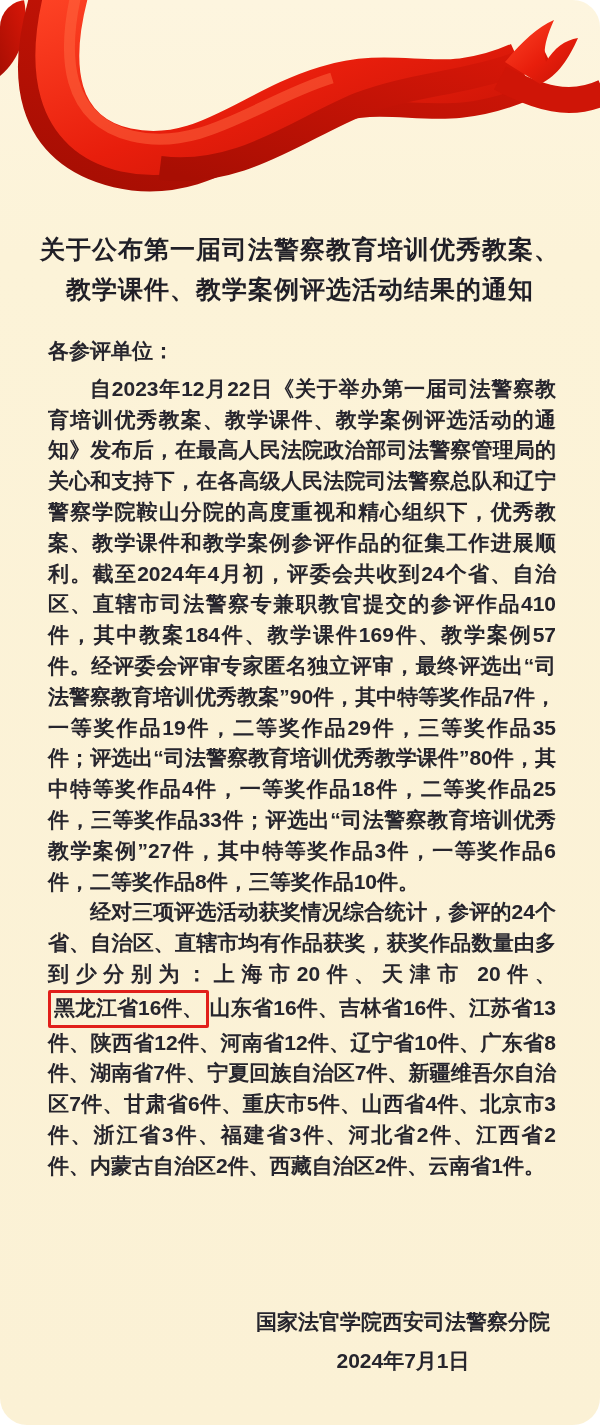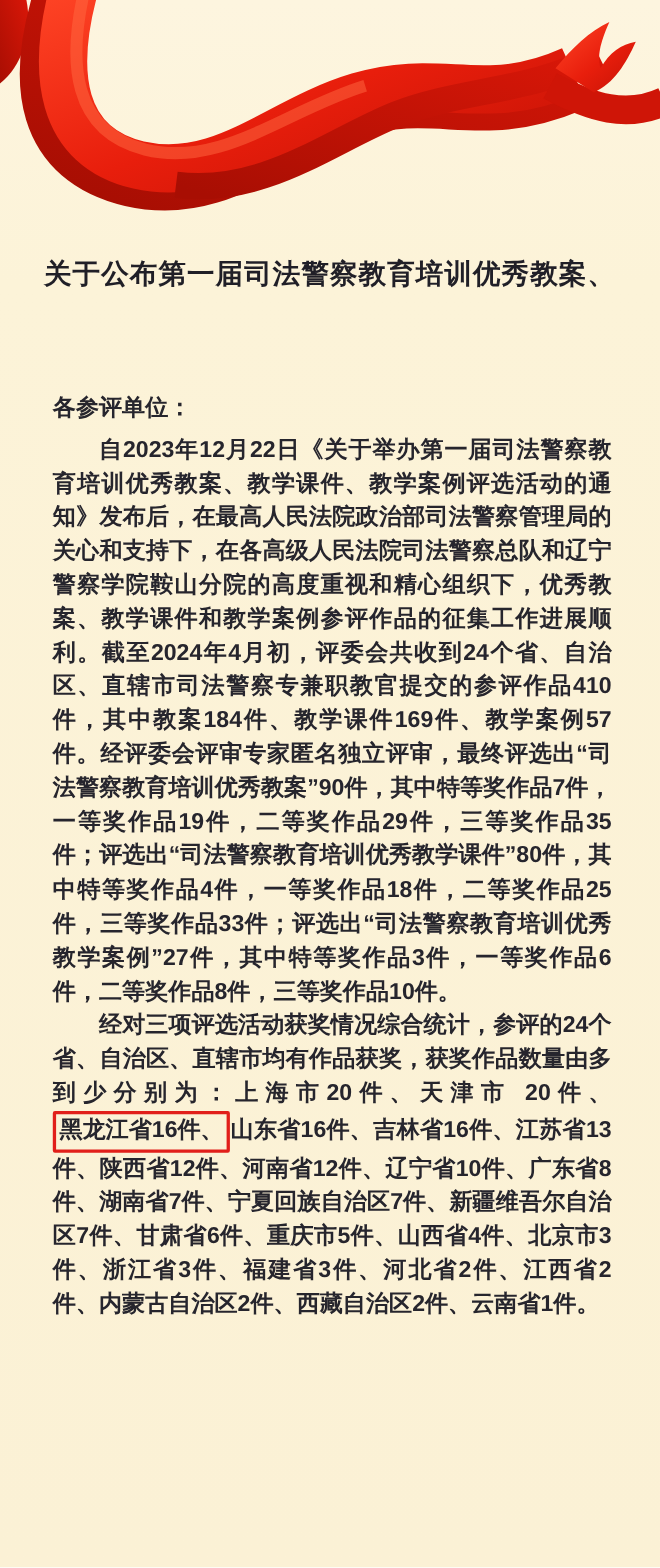--- a/index.html
+++ b/index.html
@@ -4,40 +4,41 @@
 <style>
   html, body { margin: 0; padding: 0; }
   .page {
     position: relative;
     width: 600px;
     height: 1425px;
     background: linear-gradient(180deg, #fdf5df 0%, #fcf3d8 18%, #fbf1d5 100%);
     overflow: hidden;
     font-family: "Liberation Sans", sans-serif;
     color: #28272f;
+    border-radius: 27px;
   }
   .ribbon-wrap {
     position: absolute;
     top: 0; left: 0;
     width: 600px; height: 200px;
   }
   .ribbon-wrap svg { display: block; }
   .title {
     position: absolute;
     top: 229px; left: 0; right: 0;
     text-align: center;
     font-size: 25px;
     font-weight: 900;
     line-height: 40px;
     letter-spacing: 1px;
     color: #201f27;
   }
   .body-text {
     position: absolute;
-    top: 356px;
+    top: 336px;
     left: 48px;
     width: 508px;
     font-size: 21px;
     font-weight: 700;
     line-height: 30.8px;
     text-align: justify;
     color: #26252d;
   }
   .body-text p { margin: 0; }
   .salutation { margin-bottom: 7px !important; }
@@ -91,22 +92,27 @@
       <path d="M160,168 C240,178 300,128 360,104 C420,81 480,84 545,52" fill="none" stroke="url(#gB)" stroke-width="24"></path>
 
       <path d="M500,78 C538,98 570,108 604,92" fill="none" stroke="#cf1507" stroke-width="26"></path>
 
       <path d="M505,62 C520,44 536,28 554,20 C545,40 543,52 546,62 C554,48 565,40 578,38 C569,58 558,76 540,84 Z" fill="url(#gA)"></path>
     </svg>
   </div>
 
   <div class="title">
     <div>关于公布第一届司法警察教育培训优秀教案、</div>
+    <div>教学课件、教学案例评选活动结果的通知</div>
   </div>
 
   <div class="body-text">
     <p class="salutation">各参评单位：</p>
     <p class="para">自2023年12月22日《关于举办第一届司法警察教育培训优秀教案、教学课件、教学案例评选活动的通知》发布后，在最高人民法院政治部司法警察管理局的关心和支持下，在各高级人民法院司法警察总队和辽宁警察学院鞍山分院的高度重视和精心组织下，优秀教案、教学课件和教学案例参评作品的征集工作进展顺利。截至2024年4月初，评委会共收到24个省、自治区、直辖市司法警察专兼职教官提交的参评作品410件，其中教案184件、教学课件169件、教学案例57件。经评委会评审专家匿名独立评审，最终评选出“司法警察教育培训优秀教案”90件，其中特等奖作品7件，一等奖作品19件，二等奖作品29件，三等奖作品35件；评选出“司法警察教育培训优秀教学课件”80件，其中特等奖作品4件，一等奖作品18件，二等奖作品25件，三等奖作品33件；评选出“司法警察教育培训优秀教学案例”27件，其中特等奖作品3件，一等奖作品6件，二等奖作品8件，三等奖作品10件。</p>
     <p class="para"><span>经对三项评选活动获奖情况综合统计，参评的24个省、自治区、直辖市均有作品获奖，获奖作品数量由多到少分别为：上海市20件、天津市 20件、</span><span class="hl-box"><span>黑龙江省16件、</span></span><span>山东省16件、吉林省16件、江苏省13件、陕西省12件、河南省12件、辽宁省10件、广东省8件、湖南省7件、宁夏回族自治区7件、新疆维吾尔自治区7件、甘肃省6件、重庆市5件、山西省4件、北京市3件、浙江省3件、福建省3件、河北省2件、江西省2件、内蒙古自治区2件、西藏自治区2件、云南省1件。</span></p>
   </div>
 
+  <div class="sig-block">
+    <div>国家法官学院西安司法警察分院</div>
+    <div class="sig-date">2024年7月1日</div>
+  </div>
 
 </div>
 
 </body></html>

